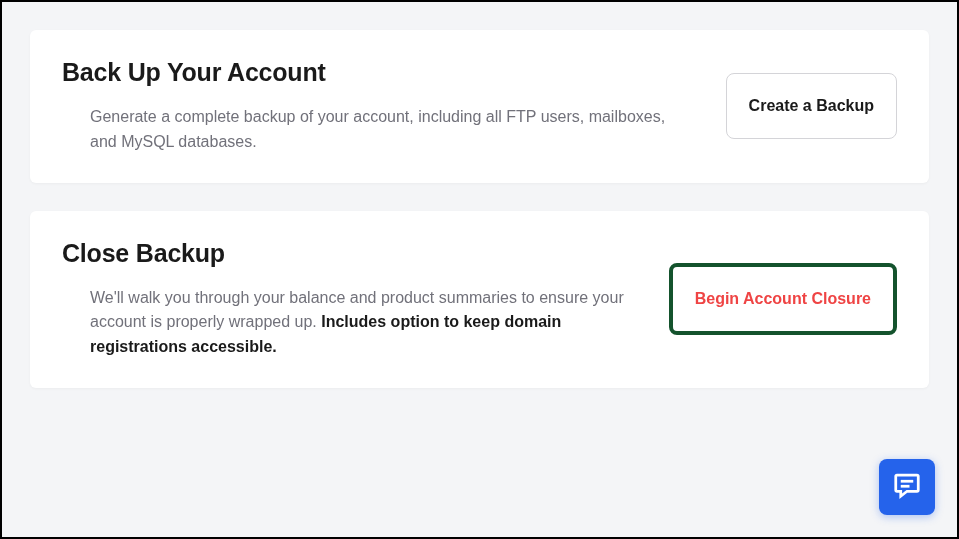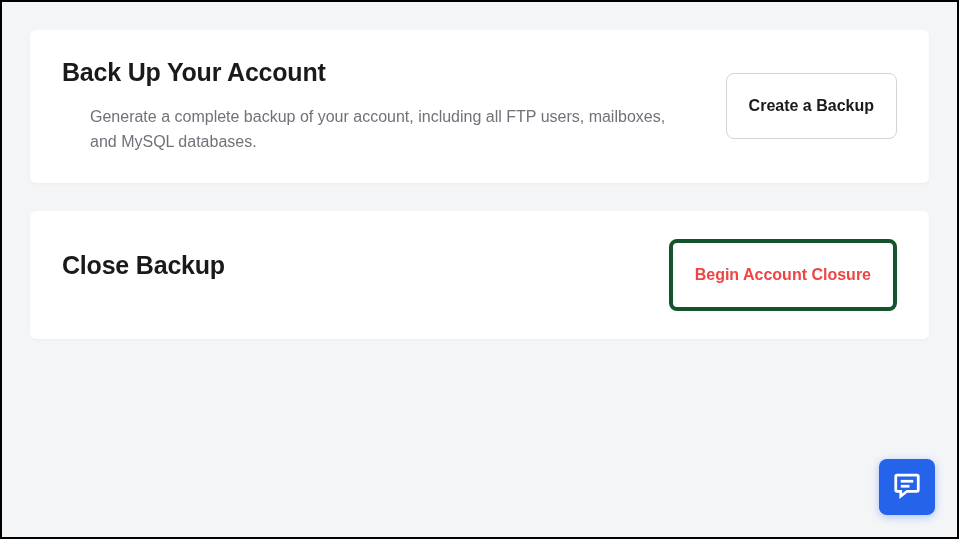--- a/index.html
+++ b/index.html
@@ -94,20 +94,23 @@
   <div class="card-content">
     <h2 class="card-title">Back Up Your Account</h2>
     <p class="card-desc">Generate a complete backup of your account, including all FTP users, mailboxes, and MySQL databases.</p>
   </div>
   <button class="btn btn-default">Create a Backup</button>
 </div>
 
 <div class="card">
   <div class="card-content">
     <h2 class="card-title">Close Backup</h2>
+    <p class="card-desc">
+      <span>We'll walk you through your balance and product summaries to ensure your account is properly wrapped up. </span><b>Includes option to keep domain registrations accessible.</b>
+    </p>
   </div>
   <button class="btn btn-danger">Begin Account Closure</button>
 </div>
 
 <div class="chat-fab">
   <span>
     <svg viewBox="0 0 24 24">
       <path d="M20 4H4a1 1 0 0 0-1 1v11a1 1 0 0 0 1 1h3v4l5-4h8a1 1 0 0 0 1-1V5a1 1 0 0 0-1-1z"></path>
       <line x1="7" y1="9" x2="17" y2="9"></line>
       <line x1="7" y1="13" x2="14" y2="13"></line>

